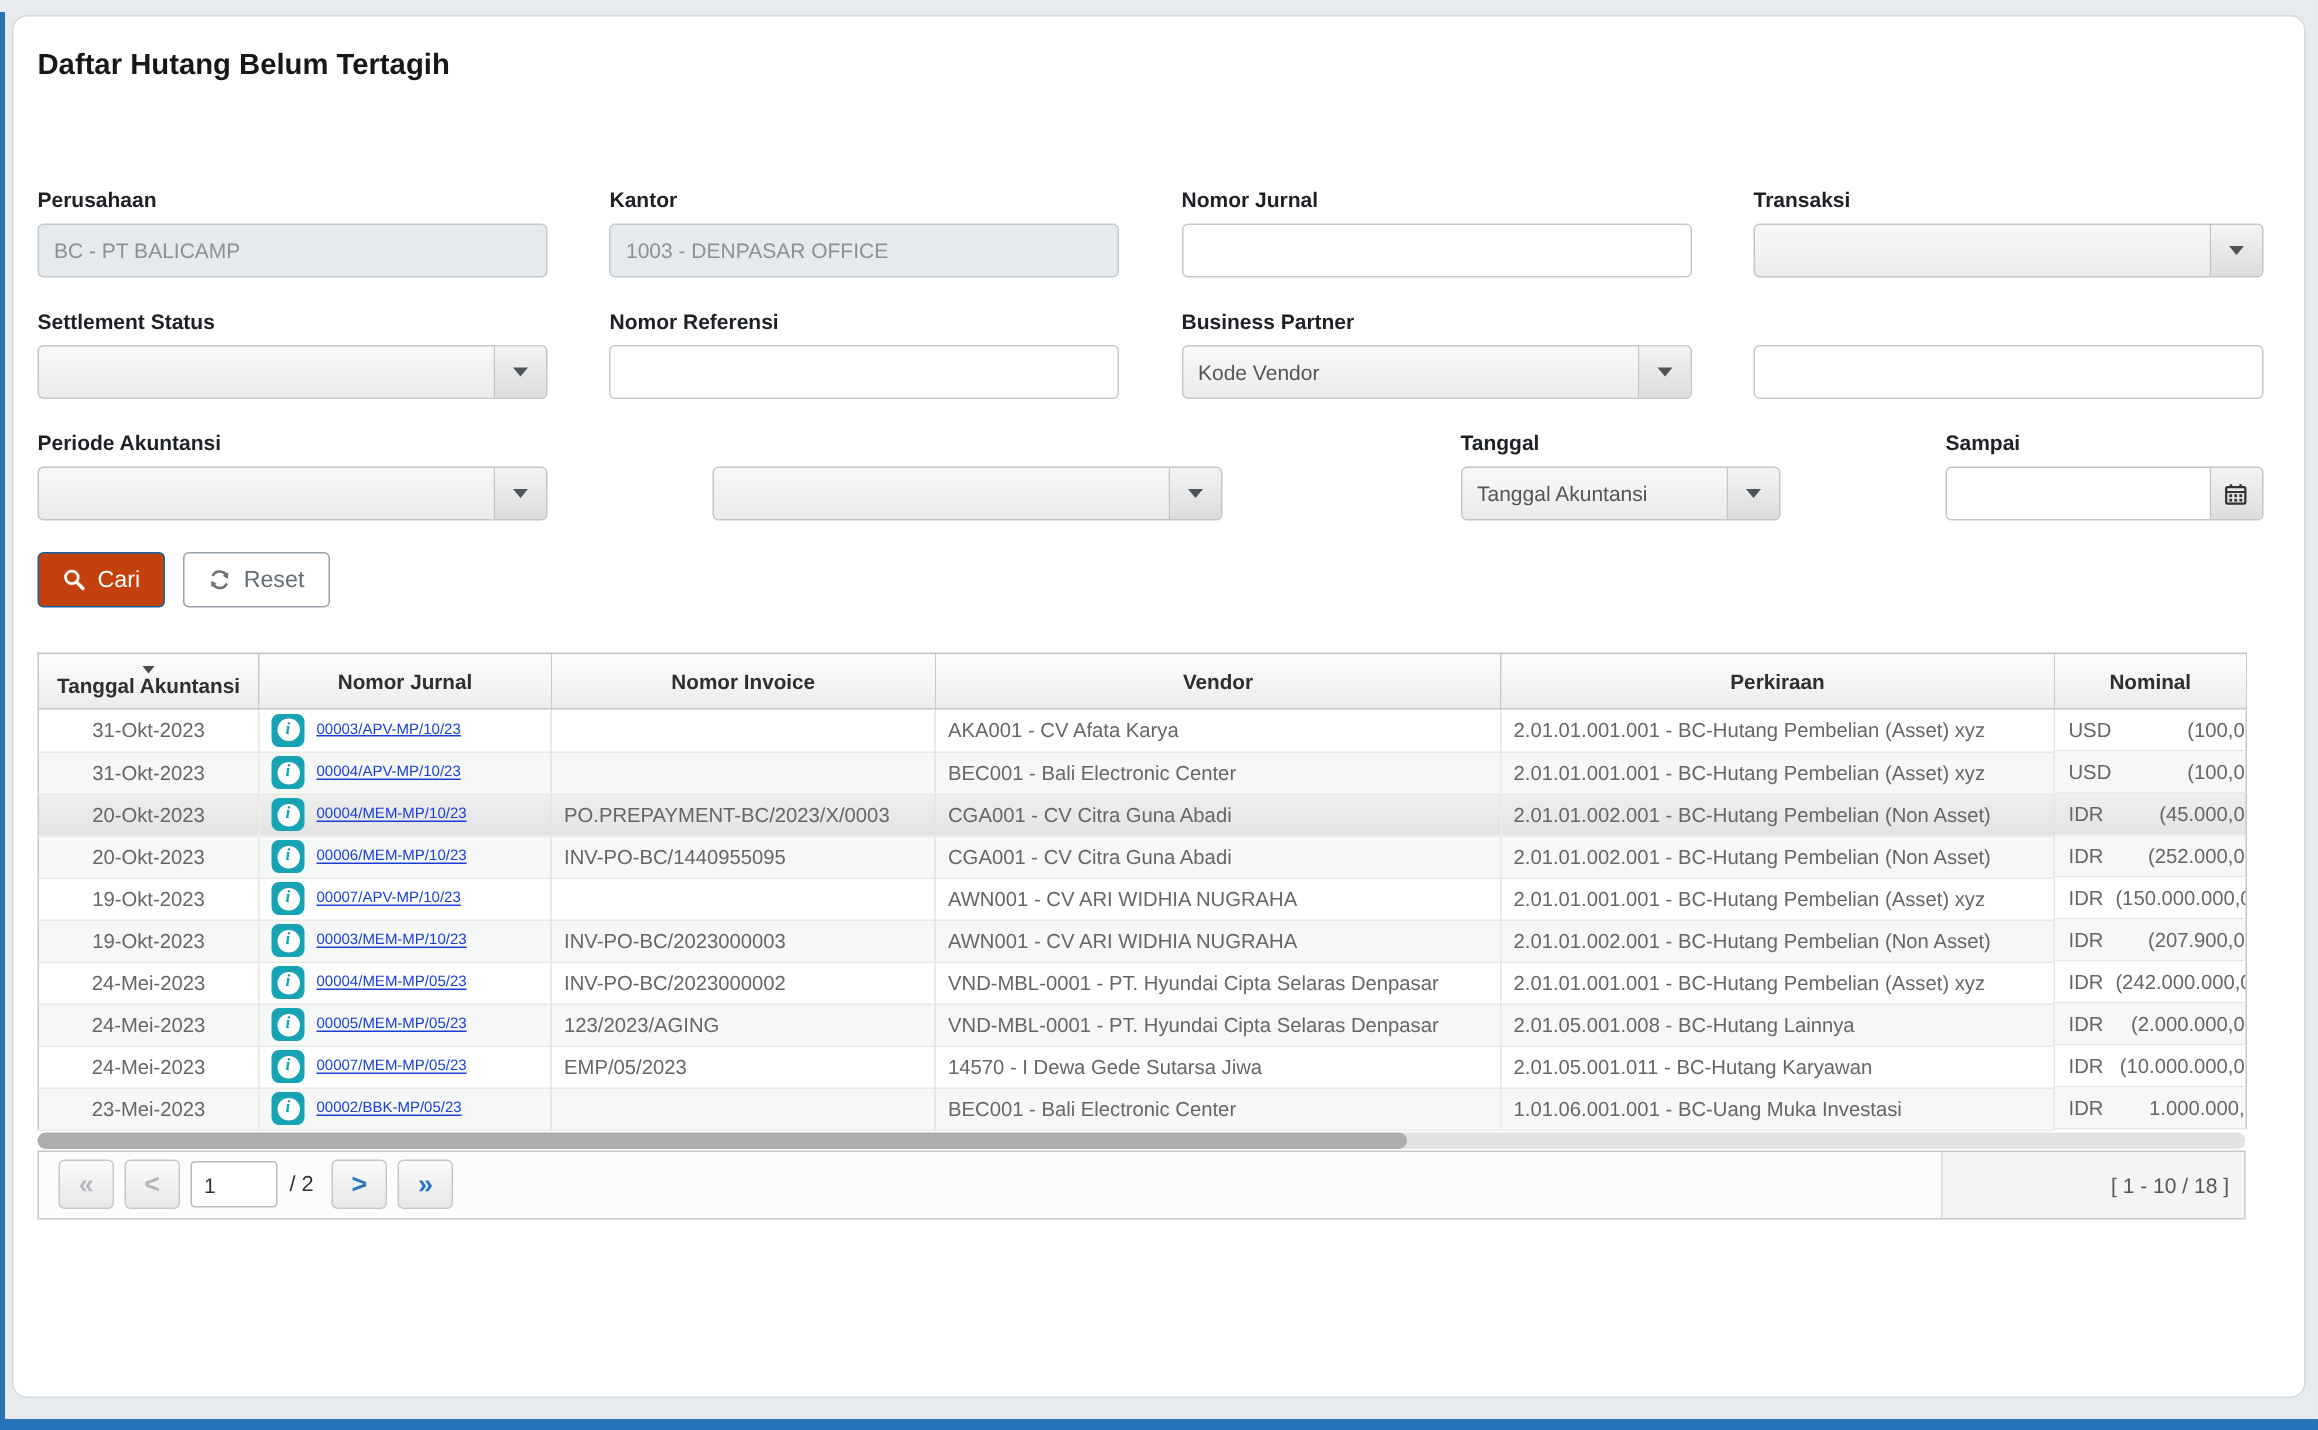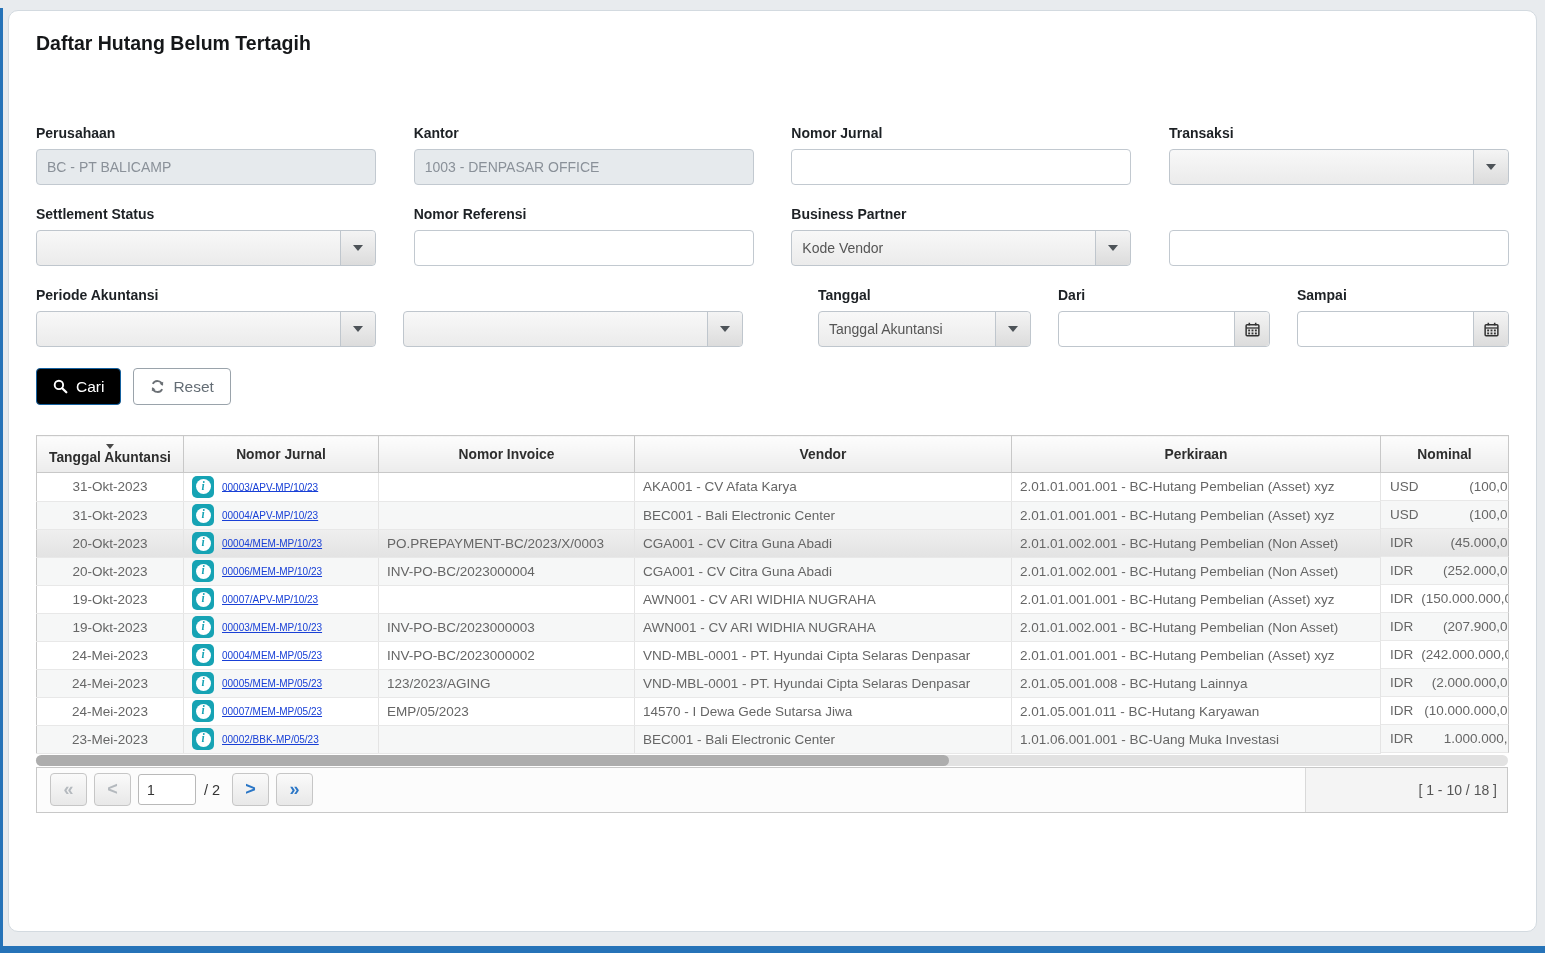--- a/index.html
+++ b/index.html
@@ -15,21 +15,21 @@
   }
   .bottom-strip {
     position: fixed; left: 0; bottom: 0; width: 100%; height: 7px;
     background: #2673b8; z-index: 5;
   }
   .card {
     margin: 10px 8px 0 8px;
     background: #ffffff;
     border: 1px solid #d3dae0;
     border-radius: 10px;
-    padding: 21px 27px 10px 27px;
+    padding: 21px 27px 10px 16px;
     min-height: 922px;
   }
   .page-title {
     font-size: 19.5px; font-weight: bold; color: #151719;
     margin-bottom: 70px;
   }
   
   .frow { display: flex; justify-content: space-between; margin-bottom: 21px; }
   .field { display: flex; flex-direction: column; }
   .w340 { width: 340px; } .w213 { width: 213px; margin-left: 48px; } .w212 { width: 212px; }
@@ -67,21 +67,21 @@
   }
   .date-input { border: none; outline: none; flex: 1; height: 100%; padding: 0 8px; font-size: 14px; color: #555; background: transparent; min-width: 0; }
   
   .actions { display: flex; gap: 12px; margin-bottom: 30px; }
   .btn {
     height: 37px; border-radius: 4px; font-size: 15.5px;
     display: inline-flex; align-items: center; gap: 8px;
     padding: 0 16px; cursor: pointer;
     font-family: "Liberation Sans", sans-serif;
   }
-  .btn-primary { background: #000000; border: 1px solid #15619f; color: #fff; }
+  .btn-primary { background: #c2410c; border: 1px solid #15619f; color: #fff; }
   .btn-light { background: #ffffff; border: 1px solid #9aa3ab; color: #646d75; }
   
   .datatable { width: 1472px; border-collapse: collapse; table-layout: fixed; }
   .datatable thead th {
     height: 37px;
     background: linear-gradient(180deg, #fdfdfd, #ececec);
     border: 1px solid #c8c8c8;
     font-size: 13.8px; font-weight: bold; color: #2e2e2e;
     text-align: center; position: relative; padding: 0 4px;
     white-space: nowrap; overflow: hidden;
@@ -228,42 +228,20 @@
           </span>
       </div>
     </div>
     <div class="field w213">
       <label class="flabel">Tanggal</label>
       <div class="select">
         <span class="sel-val">Tanggal Akuntansi</span>
         <span class="sel-btn">
             <span class="caret"></span>
           </span>
-      </div>
-    </div>
-    <div class="field w212">
-      <label class="flabel">Dari</label>
-      <div class="datefield">
-        <input class="date-input" value="" style="">
-        <span class="sel-btn">
-          <svg viewBox="0 0 16 16" width="15" height="15">
-            <rect x="1.2" y="3" width="13.6" height="11.6" rx="1" fill="none" stroke="#333" stroke-width="1.6"></rect>
-            <line x1="1.2" y1="6.4" x2="14.8" y2="6.4" stroke="#333" stroke-width="1.4"></line>
-            <line x1="4.6" y1="0.8" x2="4.6" y2="3.6" stroke="#333" stroke-width="1.7"></line>
-            <line x1="11.4" y1="0.8" x2="11.4" y2="3.6" stroke="#333" stroke-width="1.7"></line>
-            <g fill="#333">
-              <rect x="3.4" y="8" width="2" height="2"></rect>
-                <rect x="7" y="8" width="2" height="2"></rect>
-                <rect x="10.6" y="8" width="2" height="2"></rect>
-              <rect x="3.4" y="11.2" width="2" height="2"></rect>
-                <rect x="7" y="11.2" width="2" height="2"></rect>
-                <rect x="10.6" y="11.2" width="2" height="2"></rect>
-            </g>
-          </svg>
-        </span>
       </div>
     </div>
     <div class="field w212">
       <label class="flabel">Sampai</label>
       <div class="datefield">
         <input class="date-input" value="" style="">
         <span class="sel-btn">
           <svg viewBox="0 0 16 16" width="15" height="15">
             <rect x="1.2" y="3" width="13.6" height="11.6" rx="1" fill="none" stroke="#333" stroke-width="1.6"></rect>
             <line x1="1.2" y1="6.4" x2="14.8" y2="6.4" stroke="#333" stroke-width="1.4"></line>
@@ -384,21 +362,21 @@
     </tr>
         <tr class="trow alt">
       <td class="c-date">20-Okt-2023</td>
       <td class="c-jurnal">
         <span class="info-ic">
           <span class="info-circle">
                 <span class="info-i">i</span>
               </span>
         </span><a class="jlink" href="#">00006/MEM-MP/10/23</a>
       </td>
-      <td class="c-inv">INV-PO-BC/2023000004</td>
+      <td class="c-inv">INV-PO-BC/1440955095</td>
       <td class="c-ven">CGA001 - CV Citra Guna Abadi</td>
       <td class="c-per">2.01.01.002.001 - BC-Hutang Pembelian (Non Asset)</td>
       <td class="c-nom">
         <span class="cur">IDR</span>
         <span class="amt">(252.000,0</span>
       </td>
     </tr>
         <tr class="trow">
       <td class="c-date">19-Okt-2023</td>
       <td class="c-jurnal">

